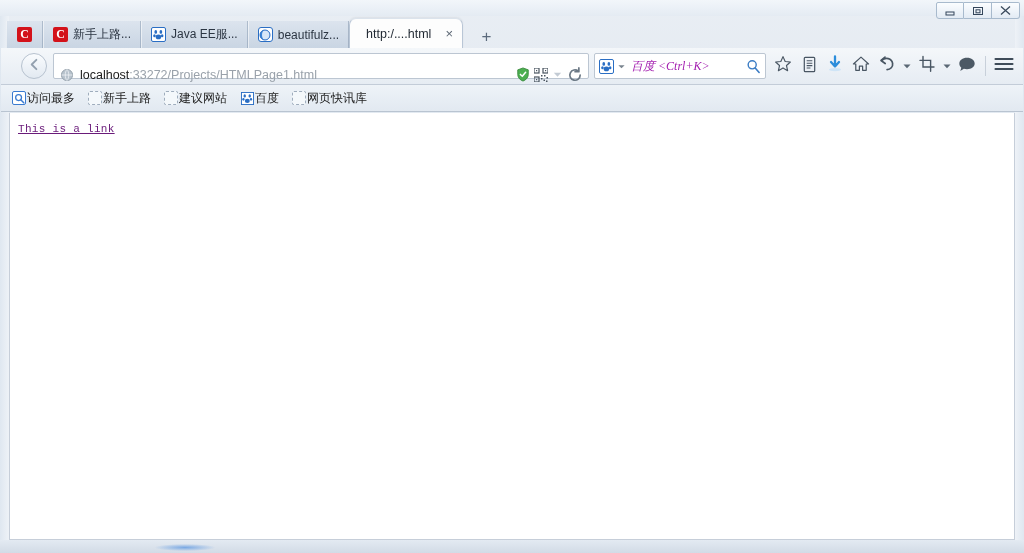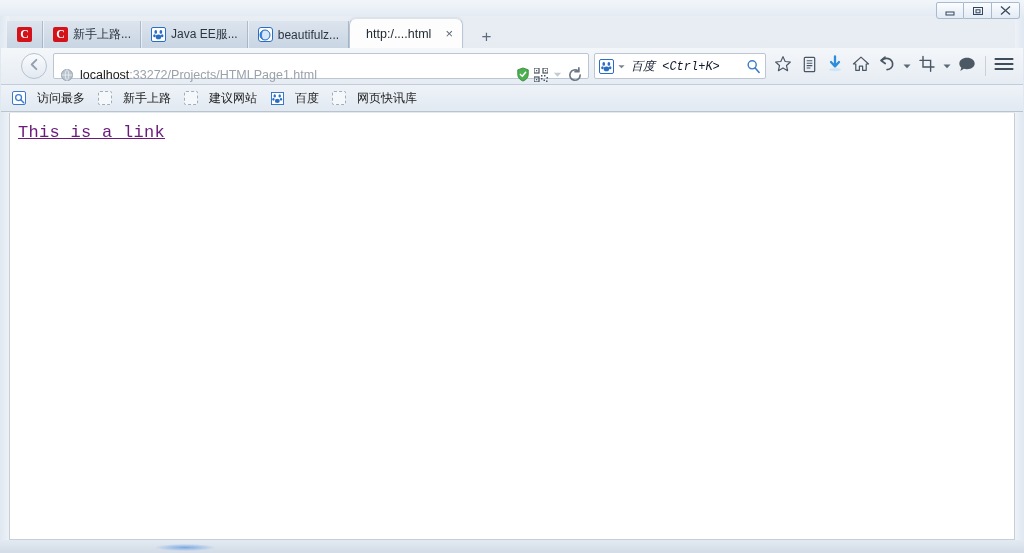--- a/index.html
+++ b/index.html
@@ -140,60 +140,60 @@
   .searchbar {
     width: 172px; height: 26px; flex: 0 0 172px;
     background: #ffffff;
     border: 1px solid #bcc6d2;
     border-radius: 2px;
     margin-left: 5px;
     display: flex; align-items: center;
     padding: 0 4px 0 4px;
   }
   .search-engine { display:flex; align-items:center; gap:3px; flex:0 0 auto;}
-  .search-ph { flex:1 1 auto; font-size:12px; color:#0f172a; font-style: italic;
-               font-family:Liberation Mono, monospace; padding-left:5px; white-space:nowrap;
+  .search-ph { flex:1 1 auto; font-size:12px; color:#a21caf; font-style: italic;
+               font-family:Liberation Serif, serif; padding-left:5px; white-space:nowrap;
                overflow:hidden;}
   .tool-icons { display:flex; align-items:center; gap:0px; margin-left: 4px; }
   .tbtn { width:26px; height:28px; display:flex; align-items:center; justify-content:center; }
   .tbtn.narrow { width: 14px; }
   .tdiv { width:1px; height:20px; background:#c8d0da; margin:0 5px; }
 
   
   .bookmarks {
     position:absolute; left:1px; top:85px;
     width:1022px; height:27px;
     background: linear-gradient(180deg,#eef3f8 0%,#e2e9f1 100%);
     border-bottom: 1px solid #b9c4d1;
     display:flex; align-items:center; gap:3px;
     padding: 0 6px;
   }
   .bm {
-    display:flex; align-items:center; gap:11px;
+    display:flex; align-items:center; gap:1px;
     padding: 2px 5px; font-size:12px; color:#222; white-space:nowrap;
   }
   .bm-ico { width:14px;height:14px;flex:0 0 14px; display:flex;align-items:center;justify-content:center;}
   .bm-ico.blank { border:1px dashed #9fadbd; border-radius:2px; background:#f4f8fb;}
   .bm-ico.most { background:#ffffff;border:1px solid #3a7bd0;border-radius:2px;color:#3a7bd0;}
 
   
   .content {
     position:absolute; left:9px; top:113px;
     width: 1006px; height: 427px;
     background:#ffffff;
     border-left: 1px solid #c6ced9;
     border-right: 1px solid #c6ced9;
     border-bottom: 1px solid #c6ced9;
     overflow:hidden;
   }
   .page-link {
     display:inline-block;
     margin: 10px 0 0 8px;
     font-family: "Liberation Mono", monospace;
-    font-size: 17px;
+    font-size: 11px;
     color: #6a1b7a;
     text-decoration: underline;
     letter-spacing: .3px;
   }
   .window-bottom {
     position:absolute; left:0; bottom:0; width:1024px; height:13px;
     background: linear-gradient(180deg,#e3eaf2 0%, #d2dbe6 100%);
   }
   .bottom-glow {
     position:absolute; left:155px; bottom:2px; width:60px; height:7px;

